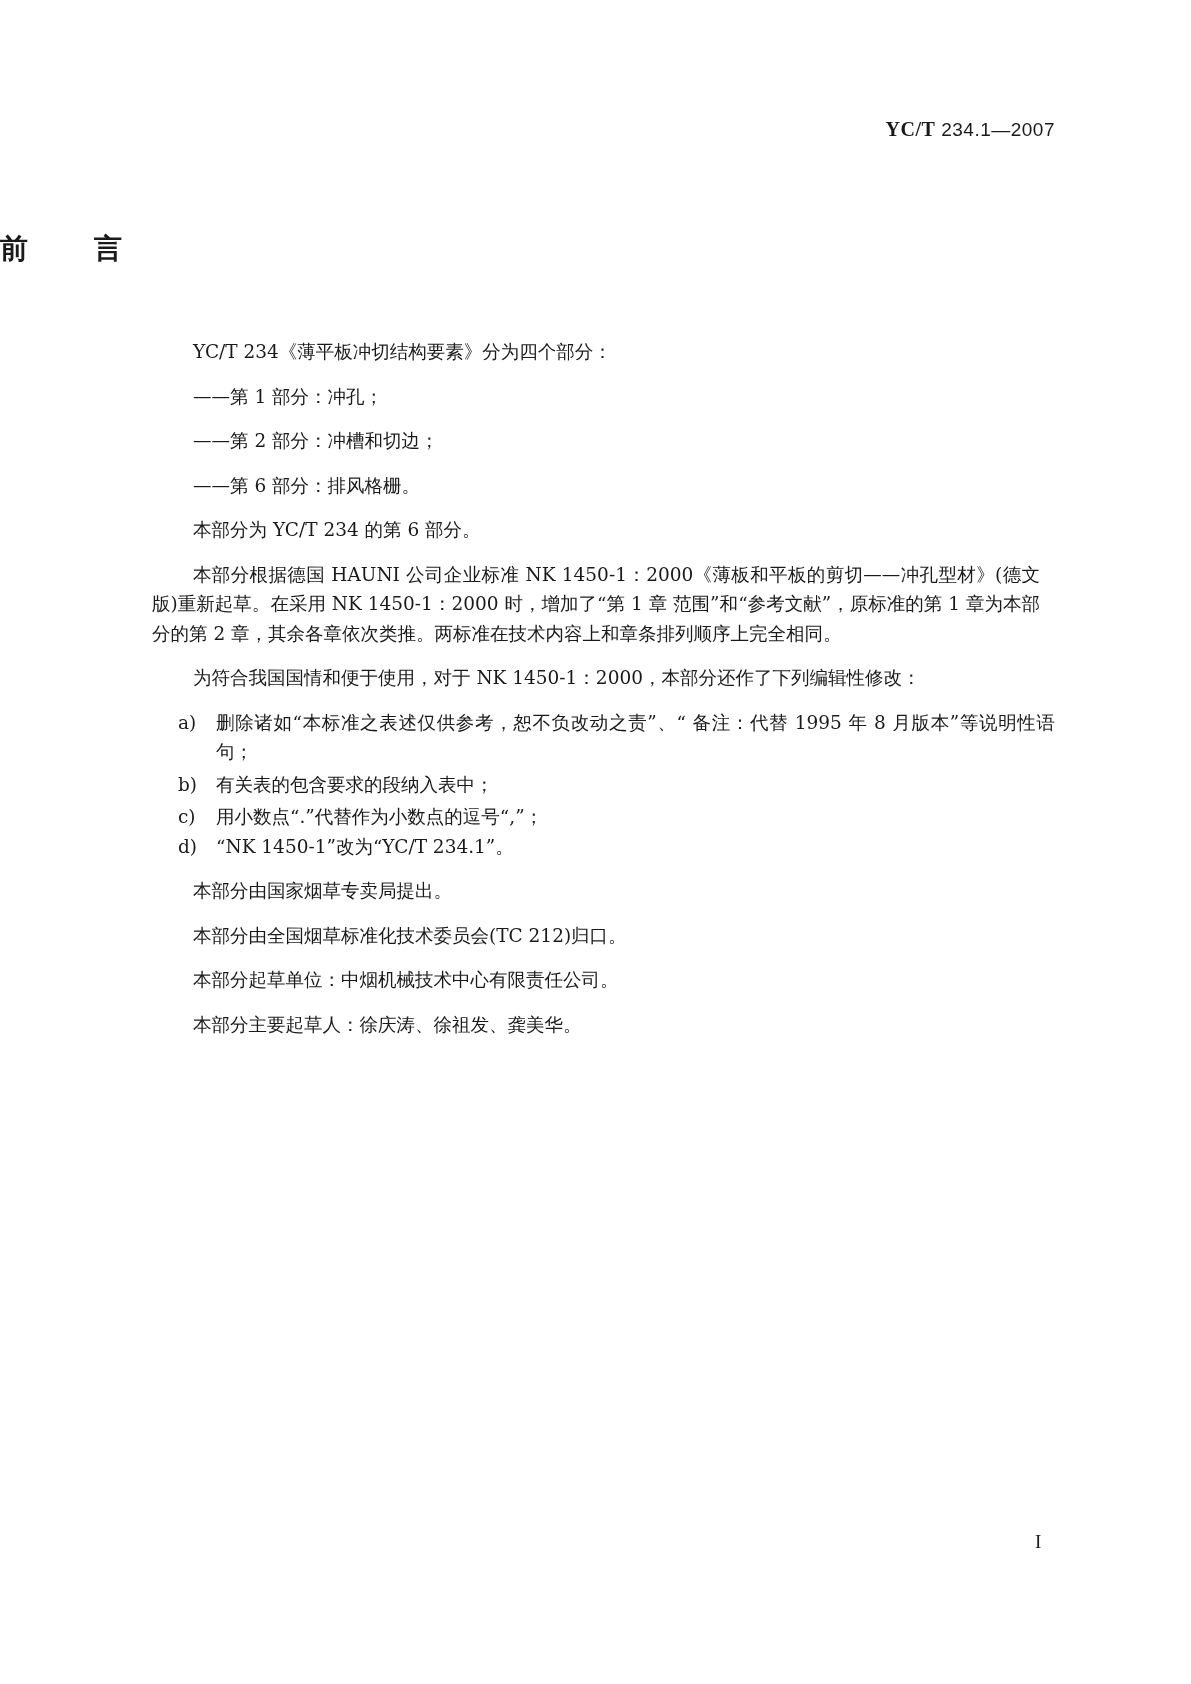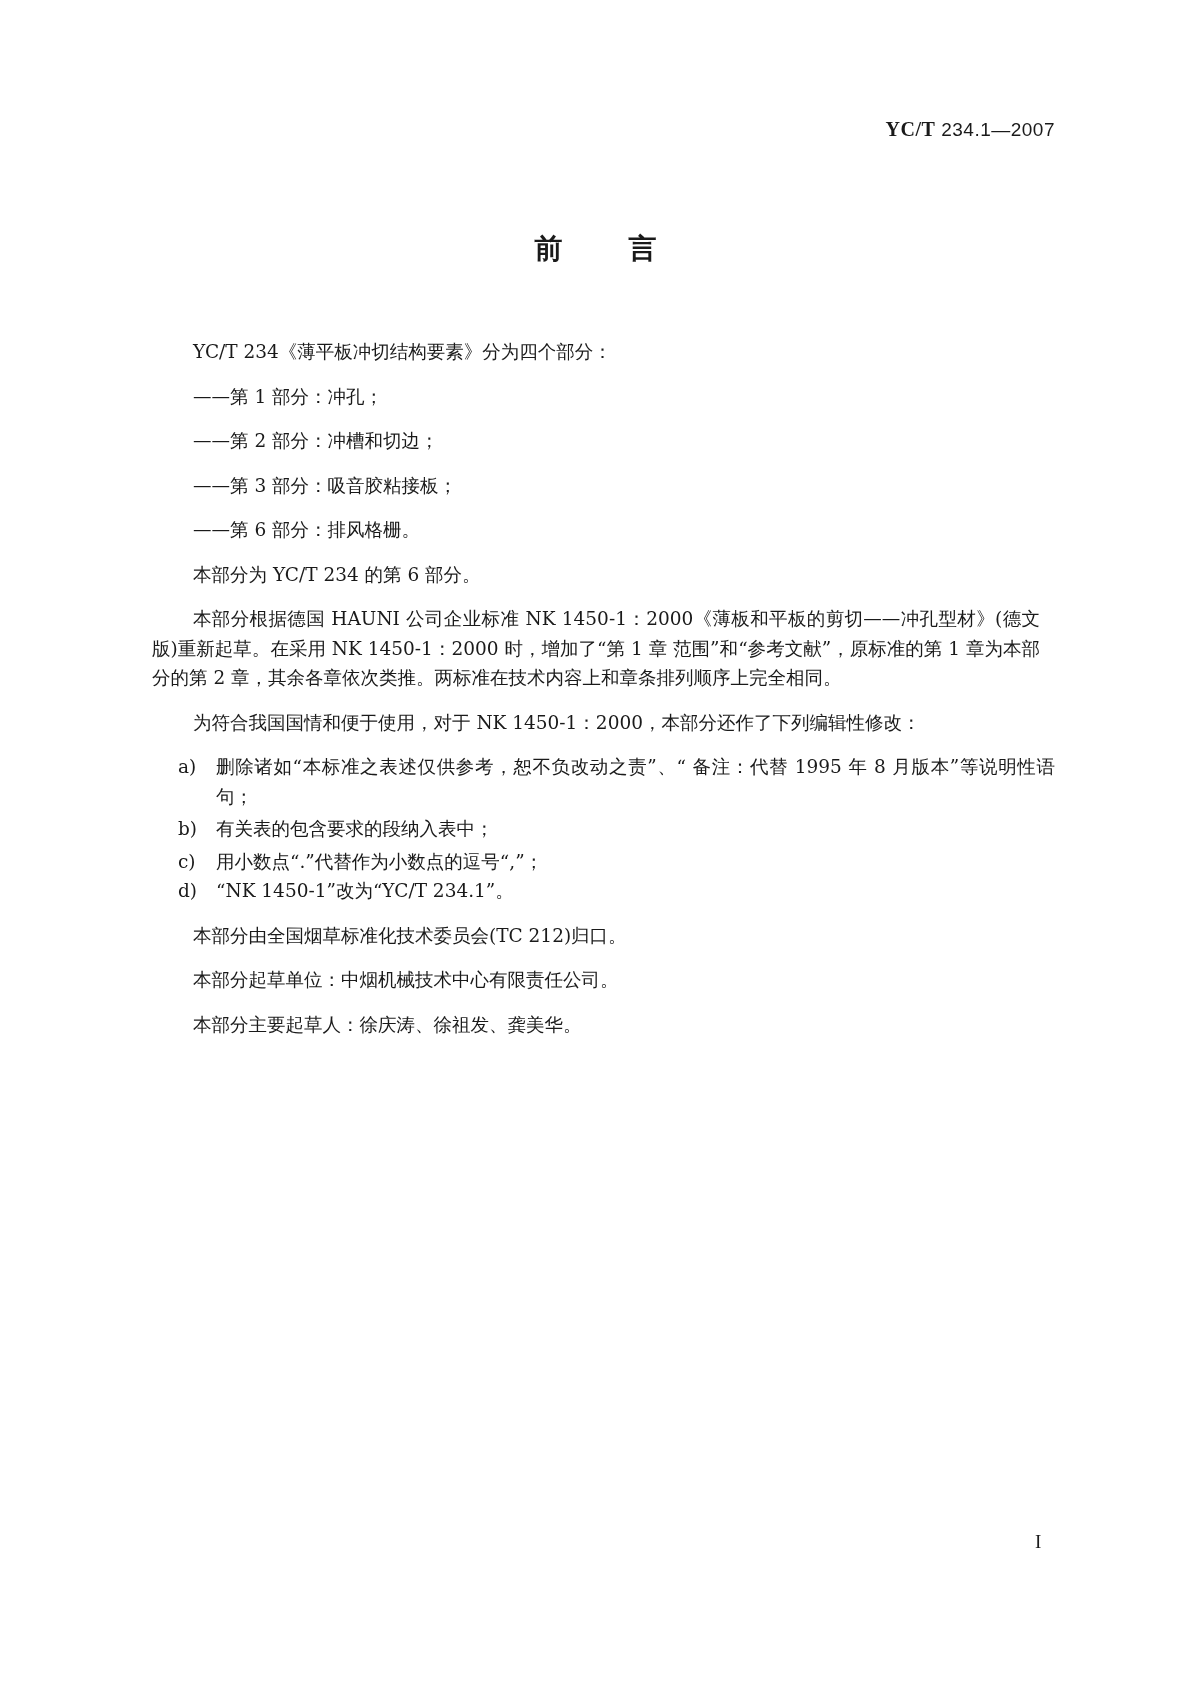--- a/index.html
+++ b/index.html
@@ -1,21 +1,21 @@
 <!DOCTYPE html>
 <html><head>
 <meta charset="utf-8">
 <style>
   html, body { margin: 0; padding: 0; background: #ffffff; }
   body { width: 1191px; height: 1684px; position: relative; overflow: hidden;
          font-family: "DejaVu Serif", "Liberation Serif", serif; color: #1a1a1a; }
   .header { position: absolute; top: 118px; right: 136px; font-size: 19px;
             font-family: "Liberation Sans", "DejaVu Sans", sans-serif; letter-spacing: 0.5px; }
   .header .code-bold { font-family: "Liberation Serif", serif; font-weight: bold; font-size: 20px; }
-  .title { position: absolute; top: 230px; left: 0; width: 1191px; text-align: center;
+  .title { position: absolute; top: 230px; left: 0; width: 1191px; 
            font-family: "DejaVu Sans", "Liberation Sans", sans-serif; font-weight: bold; font-size: 28px; }
   .title span { display: inline-block; }
   .title .gap { width: 66px; }
   .body { position: absolute; top: 322px; left: 137px; width: 918px; font-size: 18.5px; line-height: 29.5px; }
   .p { margin: 15px; text-align: justify; }
   .ind { text-indent: 41px; }
   .dash { padding-left: 41px; }
   .item { display: flex; padding-left: 41px; }
   .item .lbl { width: 38px; flex: none; }
   .item .txt { flex: 1; text-align: justify; }
@@ -28,21 +28,20 @@
 <div class="header"><span class="code-bold">YC/T</span><span> 234.1—2007</span></div>
 
 <div class="title">
   <span>前</span><span class="gap"></span><span>言</span>
 </div>
 
 <div class="body">
   <p class="p ind">YC/T 234《薄平板冲切结构要素》分为四个部分：</p>
   <p class="p dash">——第 1 部分：冲孔；</p>
   <p class="p dash">——第 2 部分：冲槽和切边；</p>
-  <p class="p dash">——第 3 部分：吸音胶粘接板；</p>
   <p class="p dash">——第 6 部分：排风格栅。</p>
   <p class="p ind">本部分为 YC/T 234 的第 6 部分。</p>
   <p class="p ind">本部分根据德国 HAUNI 公司企业标准 NK 1450-1：2000《薄板和平板的剪切——冲孔型材》(德文版)重新起草。在采用 NK 1450-1：2000 时，增加了“第 1 章 范围”和“参考文献”，原标准的第 1 章为本部分的第 2 章，其余各章依次类推。两标准在技术内容上和章条排列顺序上完全相同。</p>
   <p class="p ind">为符合我国国情和便于使用，对于 NK 1450-1：2000，本部分还作了下列编辑性修改：</p>
 
   <div class="item spaced">
     <span class="lbl">a)</span>
     <span class="txt">删除诸如“本标准之表述仅供参考，恕不负改动之责”、“ 备注：代替 1995 年 8 月版本”等说明性语句；</span>
   </div>
   <div class="item spaced">
@@ -51,18 +50,19 @@
   </div>
   <div class="item">
     <span class="lbl">c)</span>
     <span class="txt">用小数点“.”代替作为小数点的逗号“,”；</span>
   </div>
   <div class="item">
     <span class="lbl">d)</span>
     <span class="txt">“NK 1450-1”改为“YC/T 234.1”。</span>
   </div>
 
+  <p class="p ind">本部分由国家烟草专卖局提出。</p>
   <p class="p ind">本部分由全国烟草标准化技术委员会(TC 212)归口。</p>
   <p class="p ind">本部分起草单位：中烟机械技术中心有限责任公司。</p>
   <p class="p ind">本部分主要起草人：徐庆涛、徐祖发、龚美华。</p>
 </div>
 
 <div class="pageno">I</div>
 
 </body></html>

